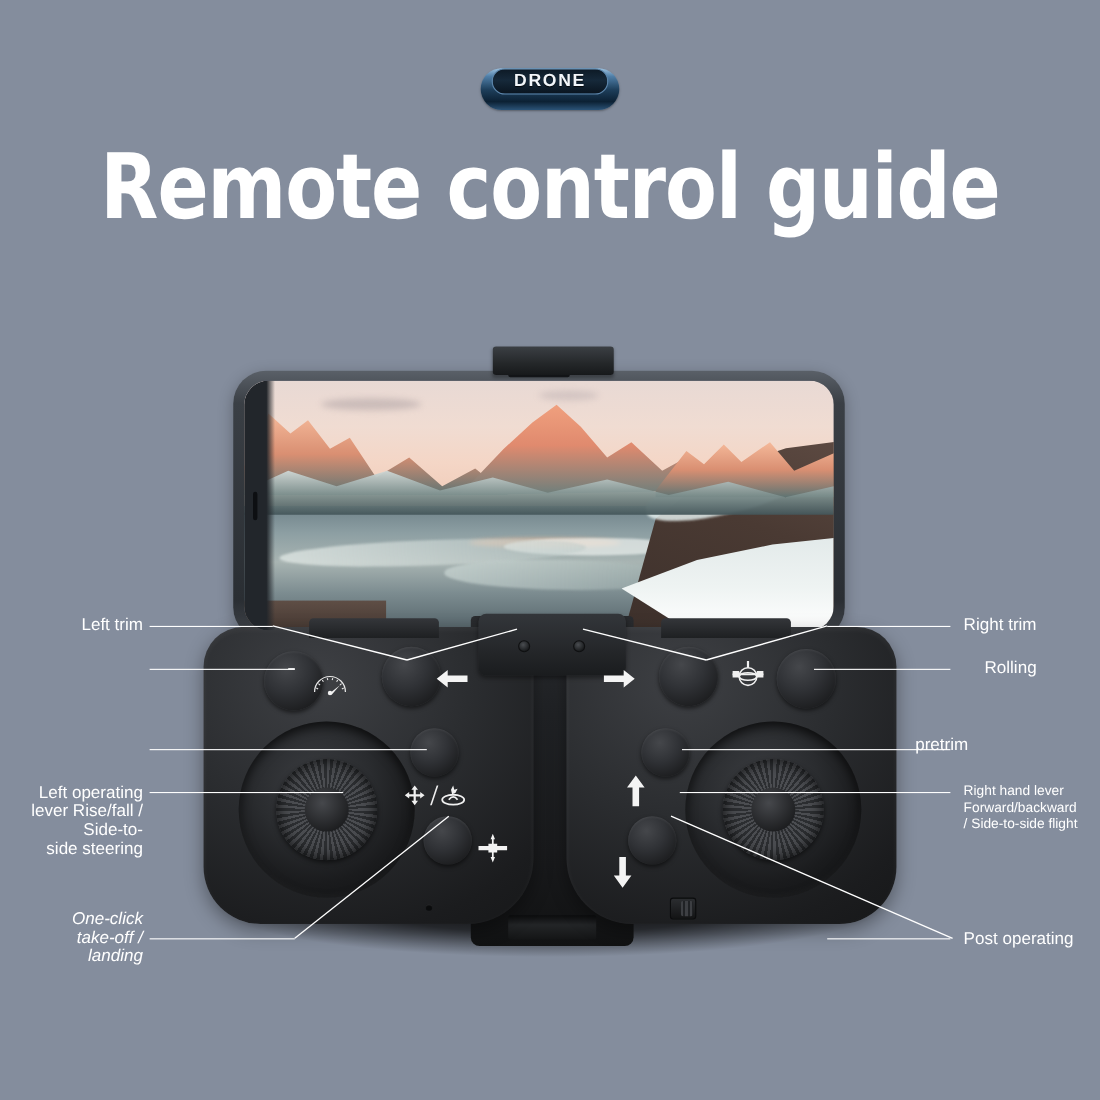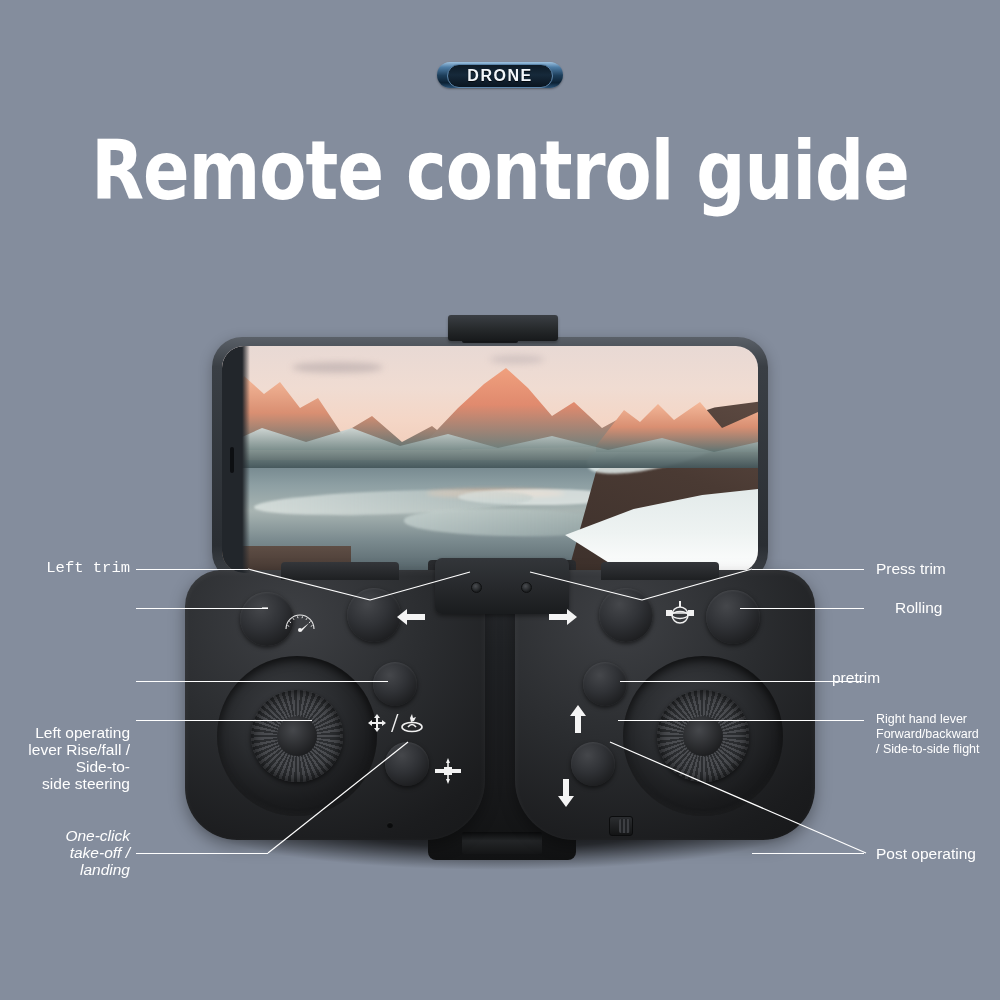--- a/index.html
+++ b/index.html
@@ -12,26 +12,26 @@
   #stage {
     position: relative;
     width: 1000px; height: 1000px;
     background: #848d9d;
   }
 
   
   .badge {
     position: absolute;
     left: 437px; top: 62px;
-    width: 126px; height: 26px;
+    width: 126px; height: 38px;
     border-radius: 19px;
     background: linear-gradient(180deg,#8fb6d8 0%, #4f7ea8 18%, #20425f 50%, #0d2236 78%, #3c6casa 100%);
     background: linear-gradient(180deg,#9dc2e0 0%, #4e7da6 20%, #1d3e5a 52%, #0c2134 80%, #2b5377 100%);
     box-shadow: 0 1px 2px rgba(0,0,0,.35);
-    display: flex; align-items: flex-end; justify-content: center;
+    display: flex; align-items: flex-start; justify-content: center;
   }
   .badge-inner {
     width: 106px; height: 24px;
     border-radius: 12px;
     background: linear-gradient(180deg,#0d1a26 0%, #16293a 45%, #0a1520 100%);
     border: 1px solid #5d86ab;
     display: flex; align-items: center; justify-content: center;
   }
   .badge-text {
     color: #f2f6fa;
@@ -488,34 +488,34 @@
     <line x1="752" y1="569" x2="642" y2="600" stroke="#ffffff" stroke-width="1.2"></line>
     <line x1="642" y1="600" x2="530" y2="572" stroke="#ffffff" stroke-width="1.2"></line>
   </svg>
 
   <div class="leader" style="left:752px; top:569px; width:112px;"></div>
   <div class="leader" style="left:740px; top:608px; width:124px;"></div>
   <div class="leader" style="left:620px; top:681px; width:244px;"></div>
   <div class="leader" style="left:618px; top:720px; width:246px;"></div>
   <div class="leader" style="left:752px; top:853px; width:112px;"></div>
 
-  <div class="callout-label label-left" style="left:0; top:560px; width:130px;font-family:Liberation Mono, monospace;">Left trim</div>
-
-
-
-  <div class="callout-label label-left" style="left:0; top:712px; width:130px;margin-top:12px;">Left operating
+  <div class="callout-label label-left" style="left:0; top:560px; width:130px;">Left trim</div>
+
+
+
+  <div class="callout-label label-left" style="left:0; top:712px; width:130px;">Left operating
 lever Rise/fall /
 Side-to-
 side steering</div>
 
   <div class="callout-label label-left" style="left:0; top:827px; width:130px;font-style:italic;">One-click
 take-off /
 landing</div>
 
-  <div class="callout-label label-right" style="left:876px; top:560px; width:124px;">Press trim</div>
+  <div class="callout-label label-right" style="left:876px; top:560px; width:124px;">Right trim</div>
 
   <div class="callout-label label-right" style="left:895px; top:599px; width:124px;">Rolling</div>
 
   <div class="callout-label label-right" style="left:832px; top:669px; width:124px;">pretrim</div>
 
   <div class="callout-label label-right small-label" style="left:876px; top:712px; width:128px;">Right hand lever
 Forward/backward
 / Side-to-side flight</div>
 
   <div class="callout-label label-right" style="left:876px; top:845px; width:124px;">Post operating</div>

